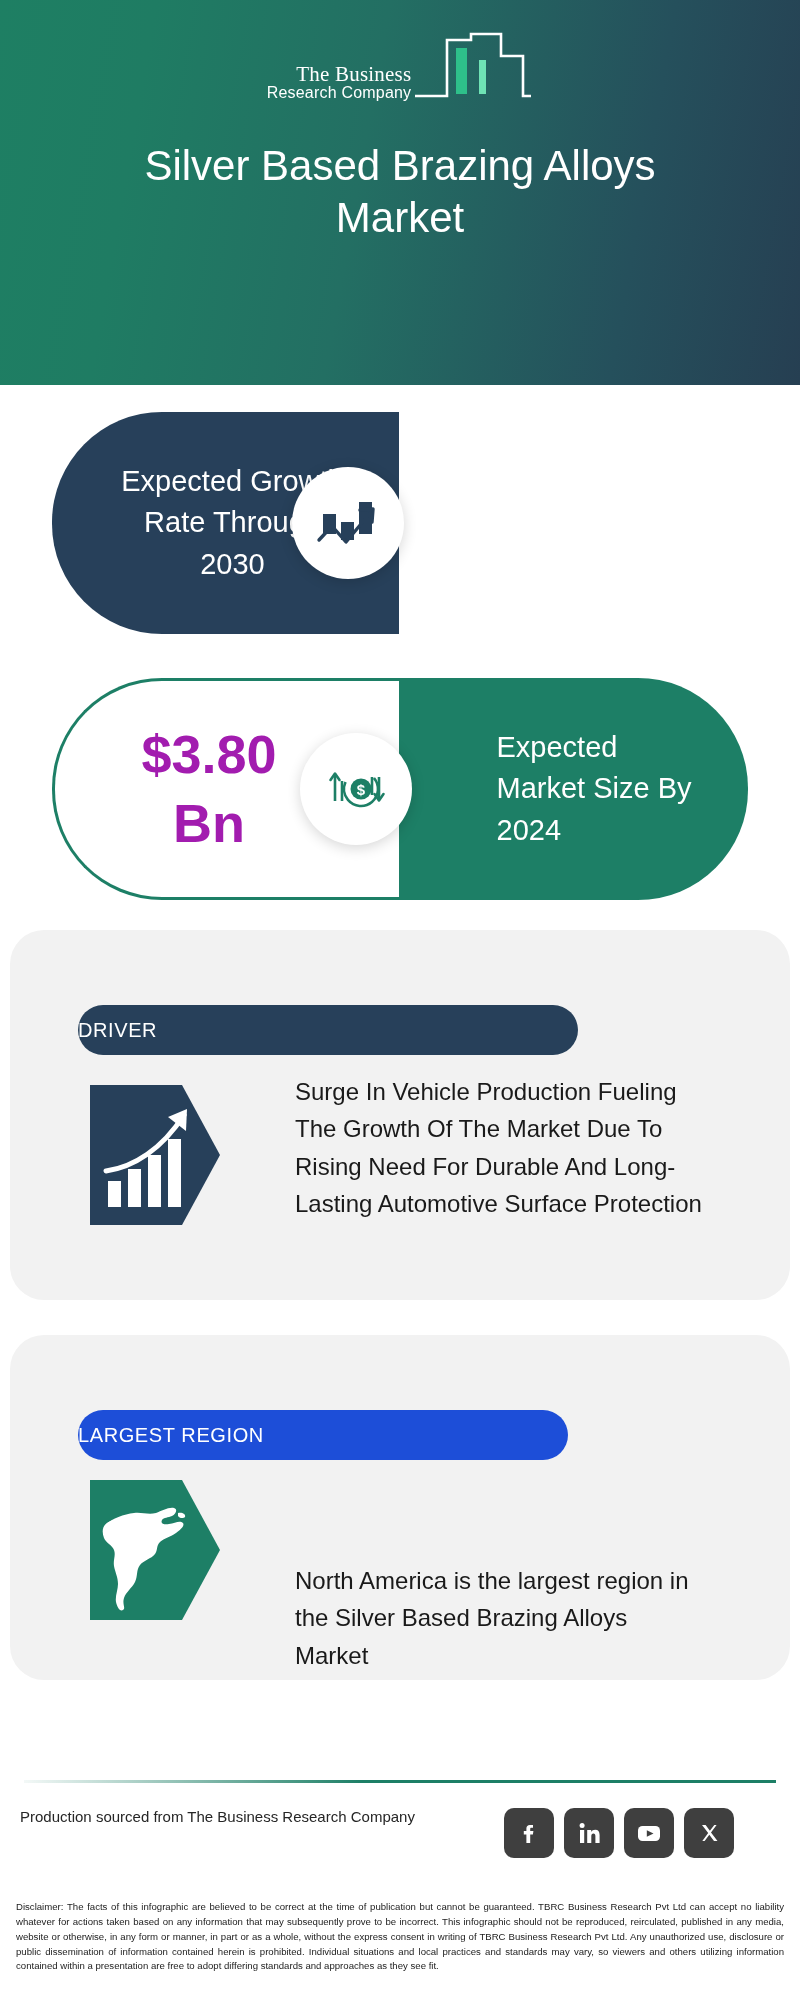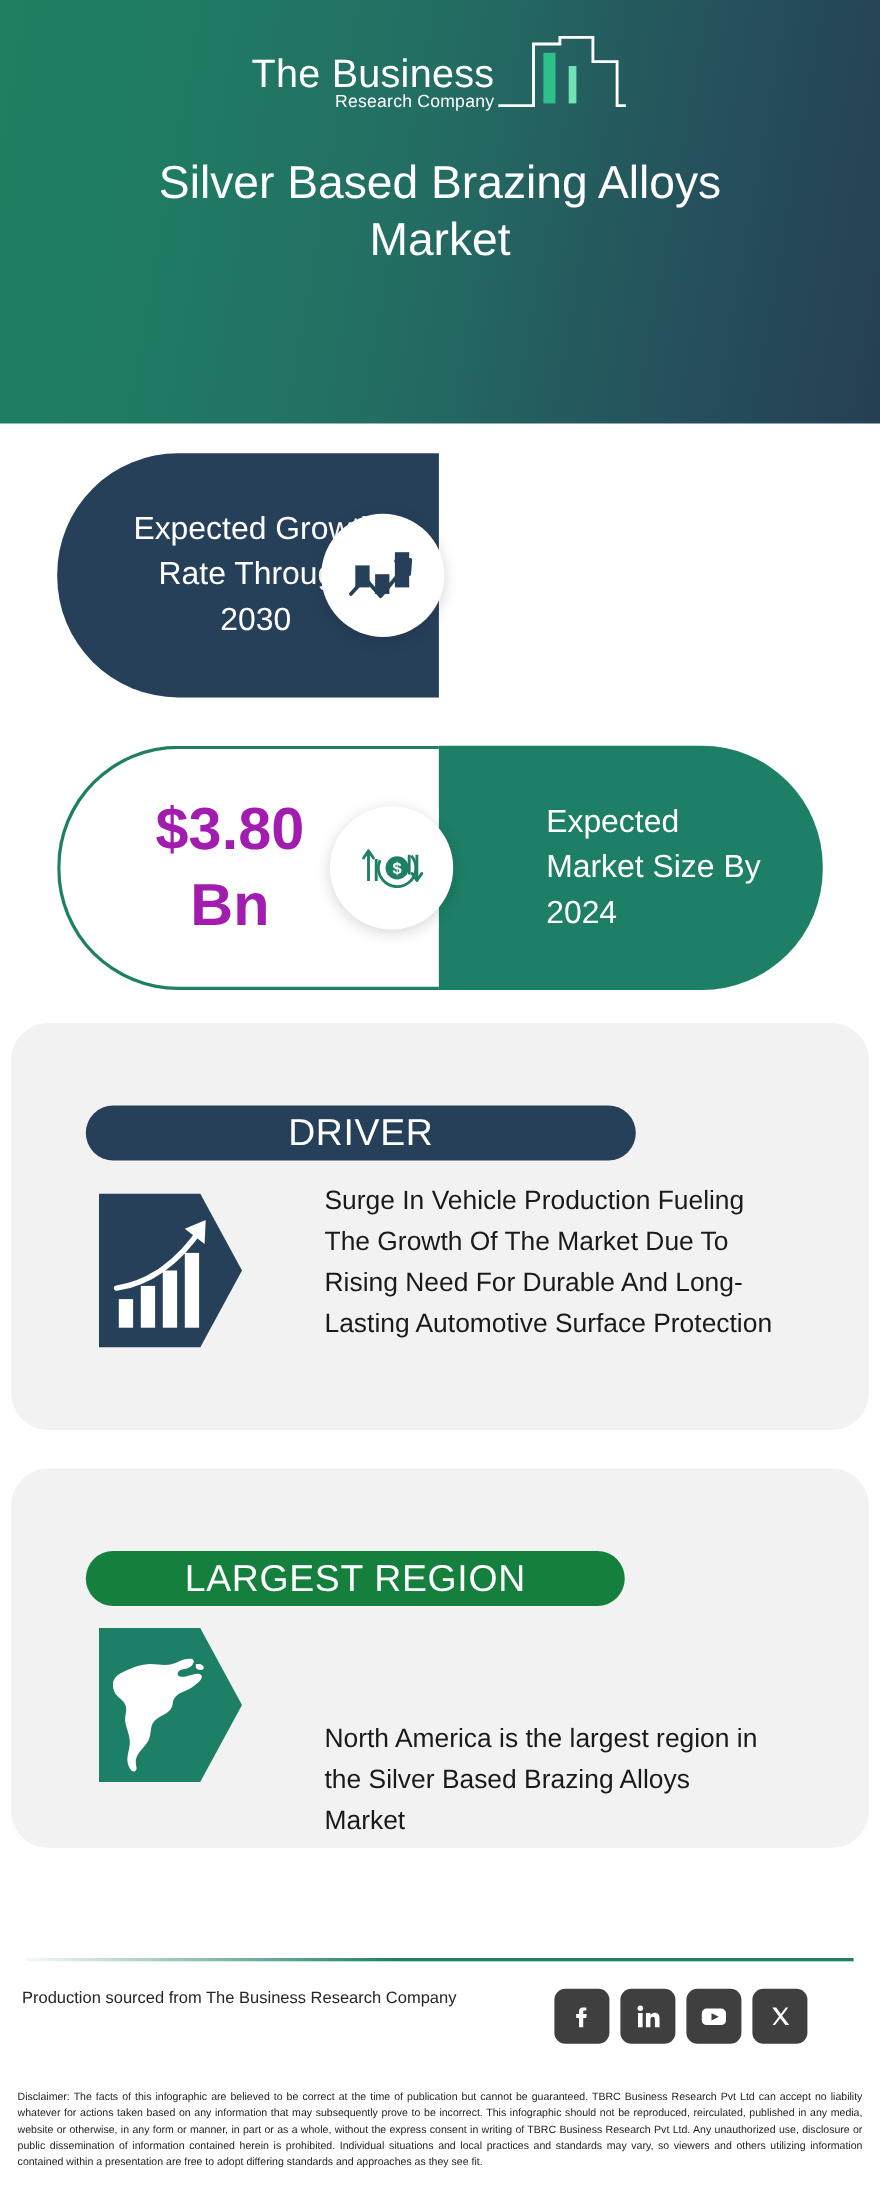--- a/index.html
+++ b/index.html
@@ -34,21 +34,21 @@
     align-items: flex-end;
     justify-content: center;
     height: 80px;
   }
   .logo-text {
     text-align: right;
     color: #ffffff;
     line-height: 1.04;
     padding-bottom: 4px;
   }
-  .logo-line1 { font-size: 36px; letter-spacing: .2px; font-weight: 400; }
+  .logo-line1 { font-size: 21px; letter-spacing: .2px; font-weight: 400; font-family: Liberation Serif, serif; }
   .logo-line2 { font-size: 16px; letter-spacing: .2px; font-weight: 400; }
   .logo-mark { margin-left: 2px; }
 
   .header-title {
     margin-top: 34px;
     width: 640px;
     text-align: center;
     color: #ffffff;
     font-size: 42px;
     line-height: 1.24;
@@ -145,27 +145,27 @@
   }
   .panel-driver { top: 930px; height: 370px; }
   .panel-region { top: 1335px; height: 345px; }
 
   .pill {
     position: absolute;
     left: 78px;
     height: 50px;
     width: 500px;
     border-radius: 26px;
-    display: flex; align-items: center; justify-content: center;
+    display: flex; align-items: center; 
     color: #ffffff;
-    font-size: 34px;
+    font-size: 20px;
     letter-spacing: .6px;
   }
   .pill-driver { top: 1005px; background: #27405a; }
-  .pill-region { top: 1410px; background: #15803d; width: 490px; }
+  .pill-region { top: 1410px; background: #1d4ed8; width: 490px; }
 
   .chev {
     position: absolute;
     width: 130px; height: 140px;
     display: flex; align-items: center; justify-content: center;
   }
   .chev-driver { top: 1085px; left: 90px; }
   .chev-region { top: 1480px; left: 90px; }
 
   .body-text {

